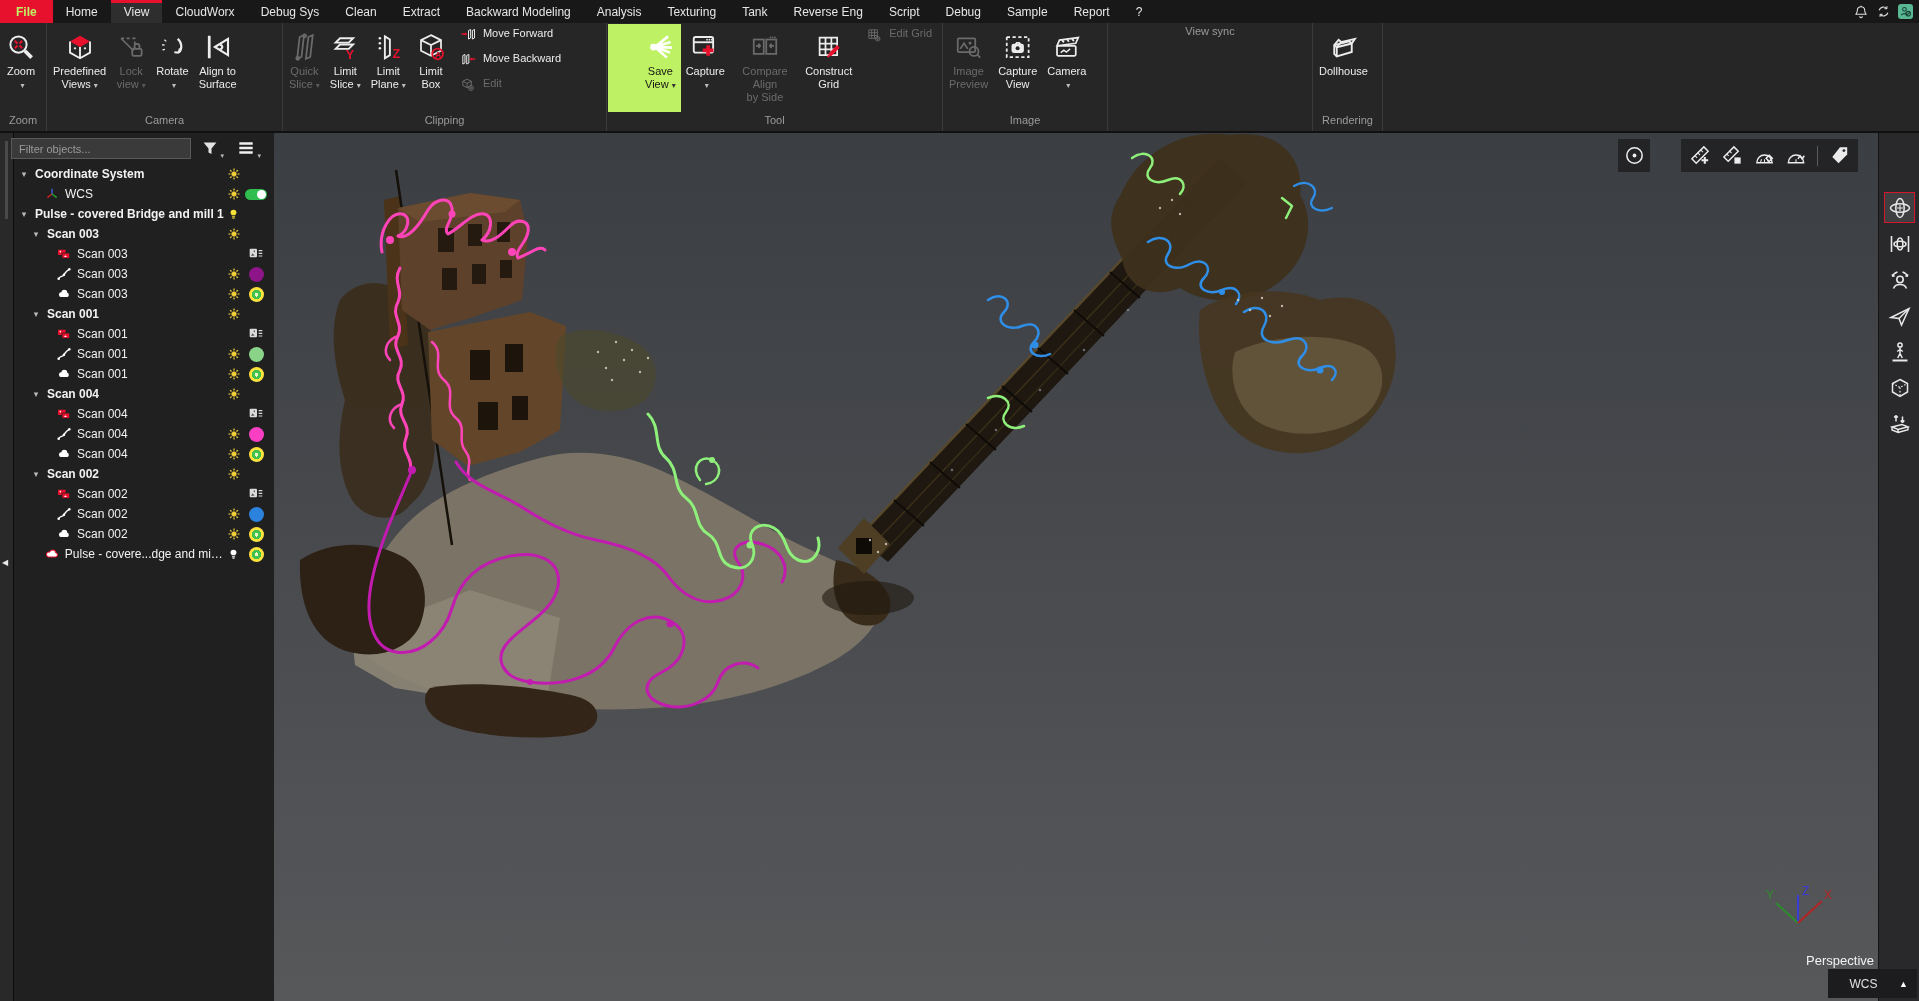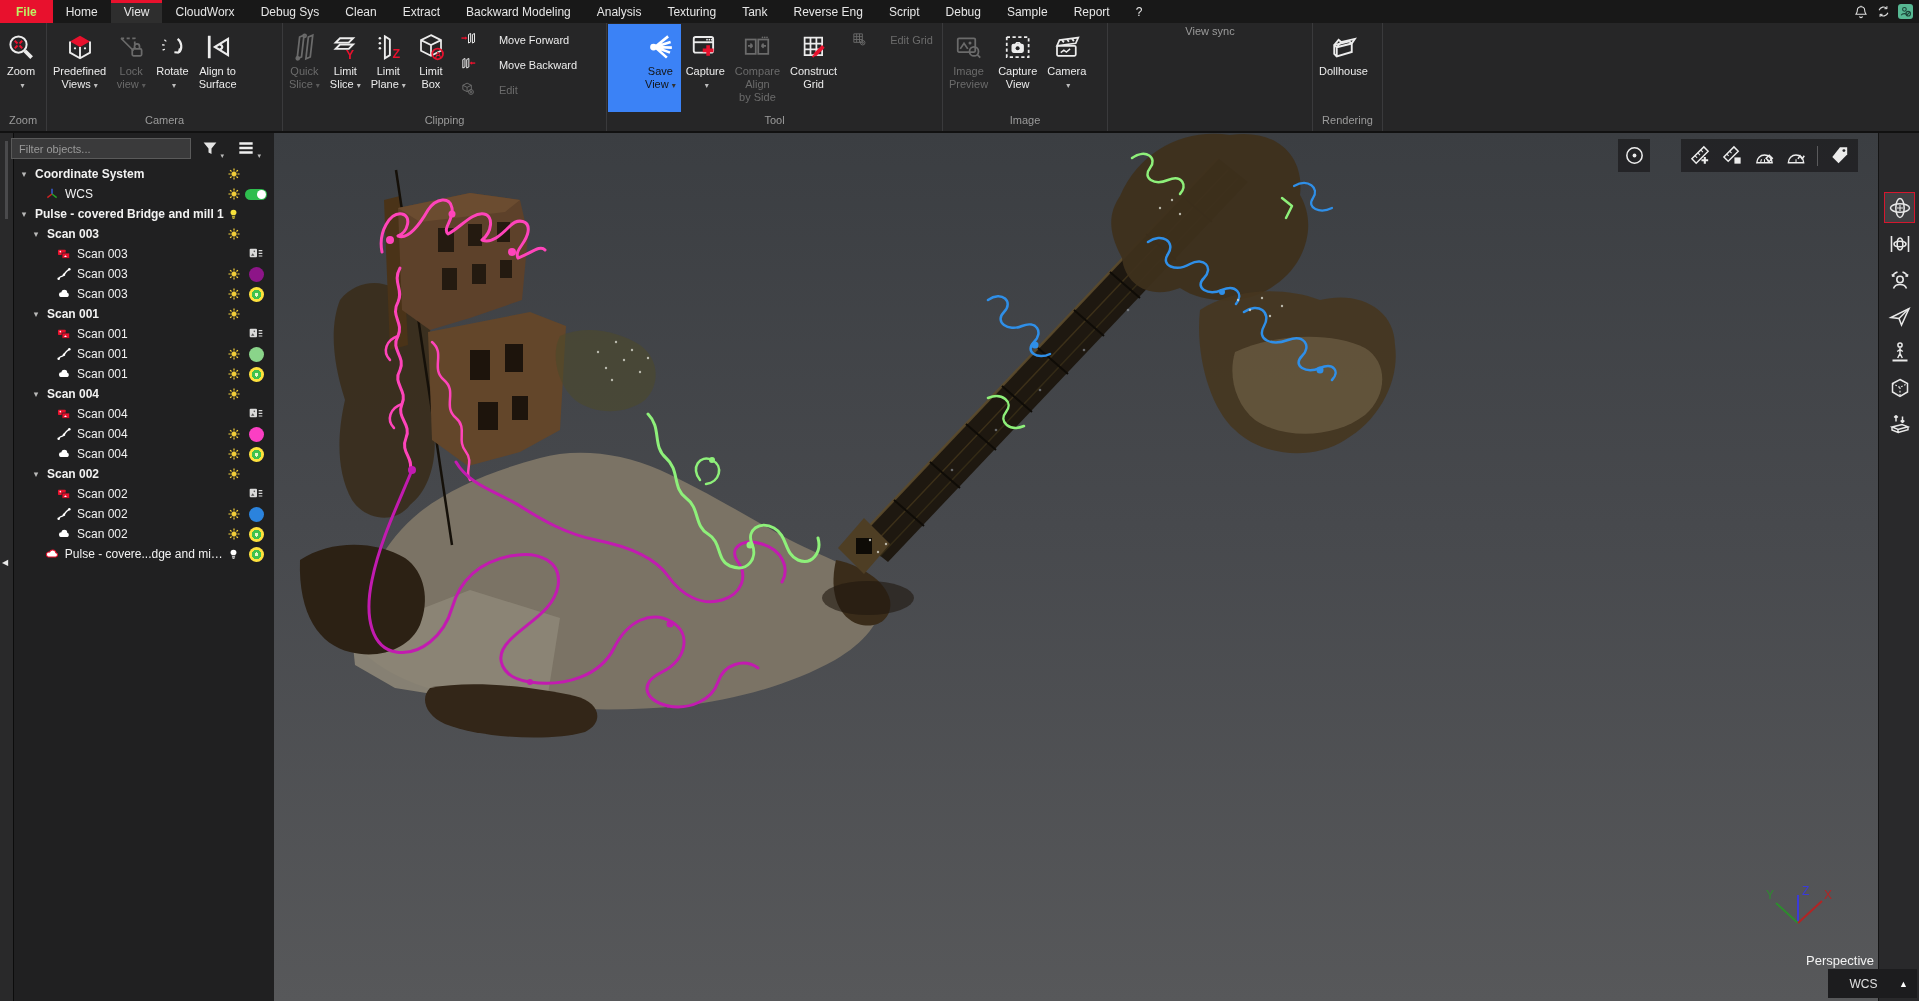--- a/index.html
+++ b/index.html
@@ -17,28 +17,28 @@
   #account-badge { width:15px; height:15px; border-radius:3px; background:#57b893; display:flex; align-items:center; justify-content:center; }
 
   
   #ribbon { position:absolute; left:0; top:23px; width:1919px; height:110px; background:#262627; display:flex; border-bottom:2px solid #111; }
   .rgroup { display:flex; flex-direction:column; border-right:1px solid #3a3a3c; flex:0 0 auto; }
   .gbody { flex:1; display:flex; align-items:stretch; padding:1px 1px 0 1px; }
   .glabel { height:19px; line-height:17px; text-align:center; color:#9b9b9b; font-size:11px; }
   .rbtn { cursor:default; color:#ececec; }
   .rbtn.big { display:flex; flex-direction:column; align-items:center; padding:5px 5px 0 5px; font-size:11px; line-height:13px; text-align:center; }
   .rbtn.big .bicon { height:36px; display:flex; align-items:center; justify-content:center; }
-  .rbtn.big.active { background:#3b82f6; color:#141414;padding-left:37px; }
+  .rbtn.big.active { background:#bef264; color:#141414;padding-left:37px; }
   .rbtn.big.active .bicon { color:#ffffff; }
   .rbtn.disabled { color:#6b6b6b; }
   .arr { font-size:8px; color:#bdbdbd; margin-left:3px; }
   .rbtn.big.active .arr { color:#333; }
   .rbtn.disabled .arr { color:#5a5a5a; }
   .gsmall { display:flex; flex-direction:column; justify-content:flex-start; padding:3px 2px; }
-  .rbtn.small { display:flex; align-items:center; gap:22px; height:25px; padding:0 7px; font-size:11px; white-space:nowrap; }
+  .rbtn.small { display:flex; align-items:flex-start; gap:6px; height:25px; padding:0 7px; font-size:11px; white-space:nowrap; }
   .rbtn.textbtn { align-self:flex-start; margin-top:31px; padding:0 9px; font-size:12px; white-space:nowrap; }
   svg.sym { display:block; }
 
   
   #sidebar { position:absolute; left:0; top:133px; width:274px; height:868px; background:#202021; }
   #side-strip { position:absolute; left:0; top:0; width:14px; height:868px; background:#29292a; border-right:1px solid #0c0c0c; }
   #strip-thumb { position:absolute; left:5px; top:8px; width:3px; height:78px; background:#4a4a4c; }
   #collapse-arrow { position:absolute; left:2px; top:425px; color:#e8e8e8; font-size:8px; cursor:pointer; }
   #filter-row { position:absolute; left:6px; top:0; right:0; height:30px; }
   #filter-input { position:absolute; left:5px; top:5px; width:180px; height:21px; background:#3a3a3b; border:1px solid #5a5a5a; color:#c9c9c9; font-size:11px; padding:0 7px; outline:none; font-family:"Liberation Sans",sans-serif; }

